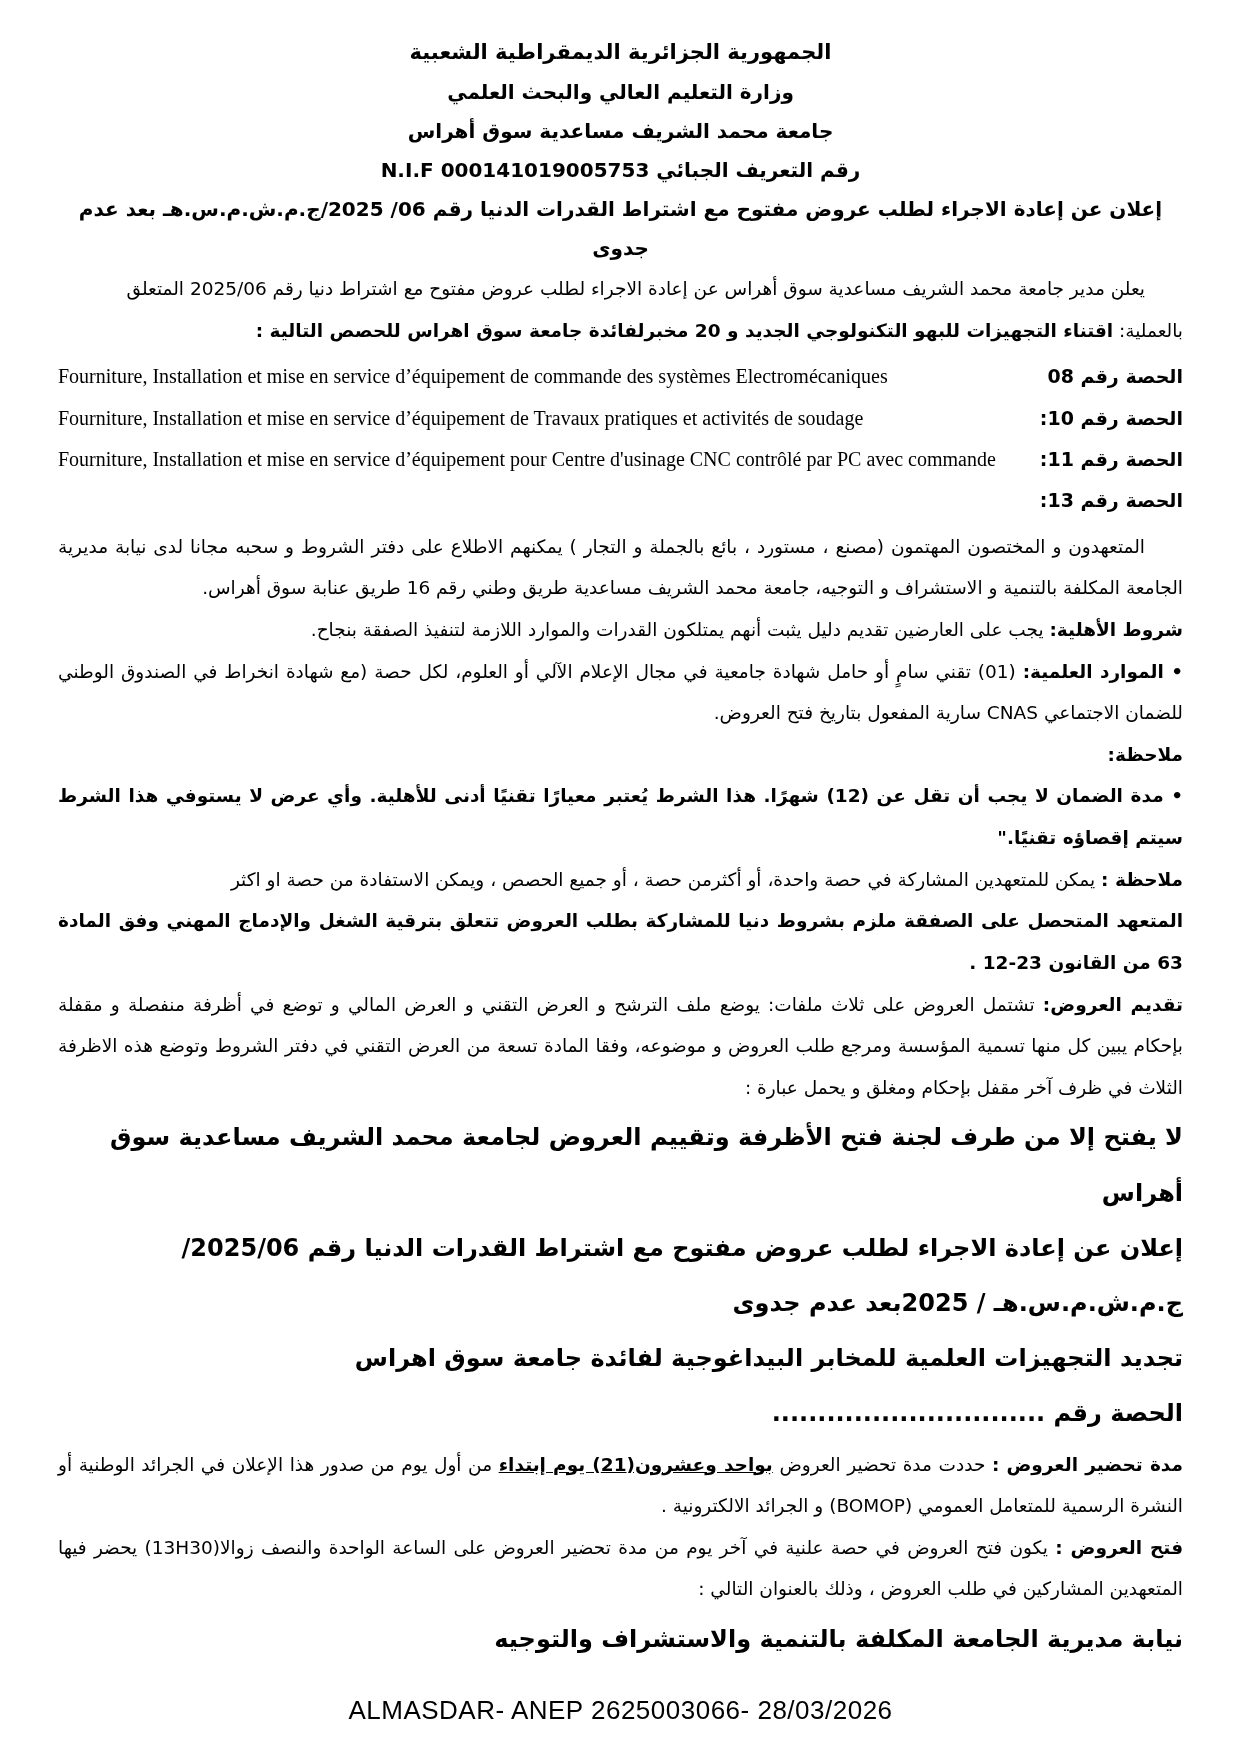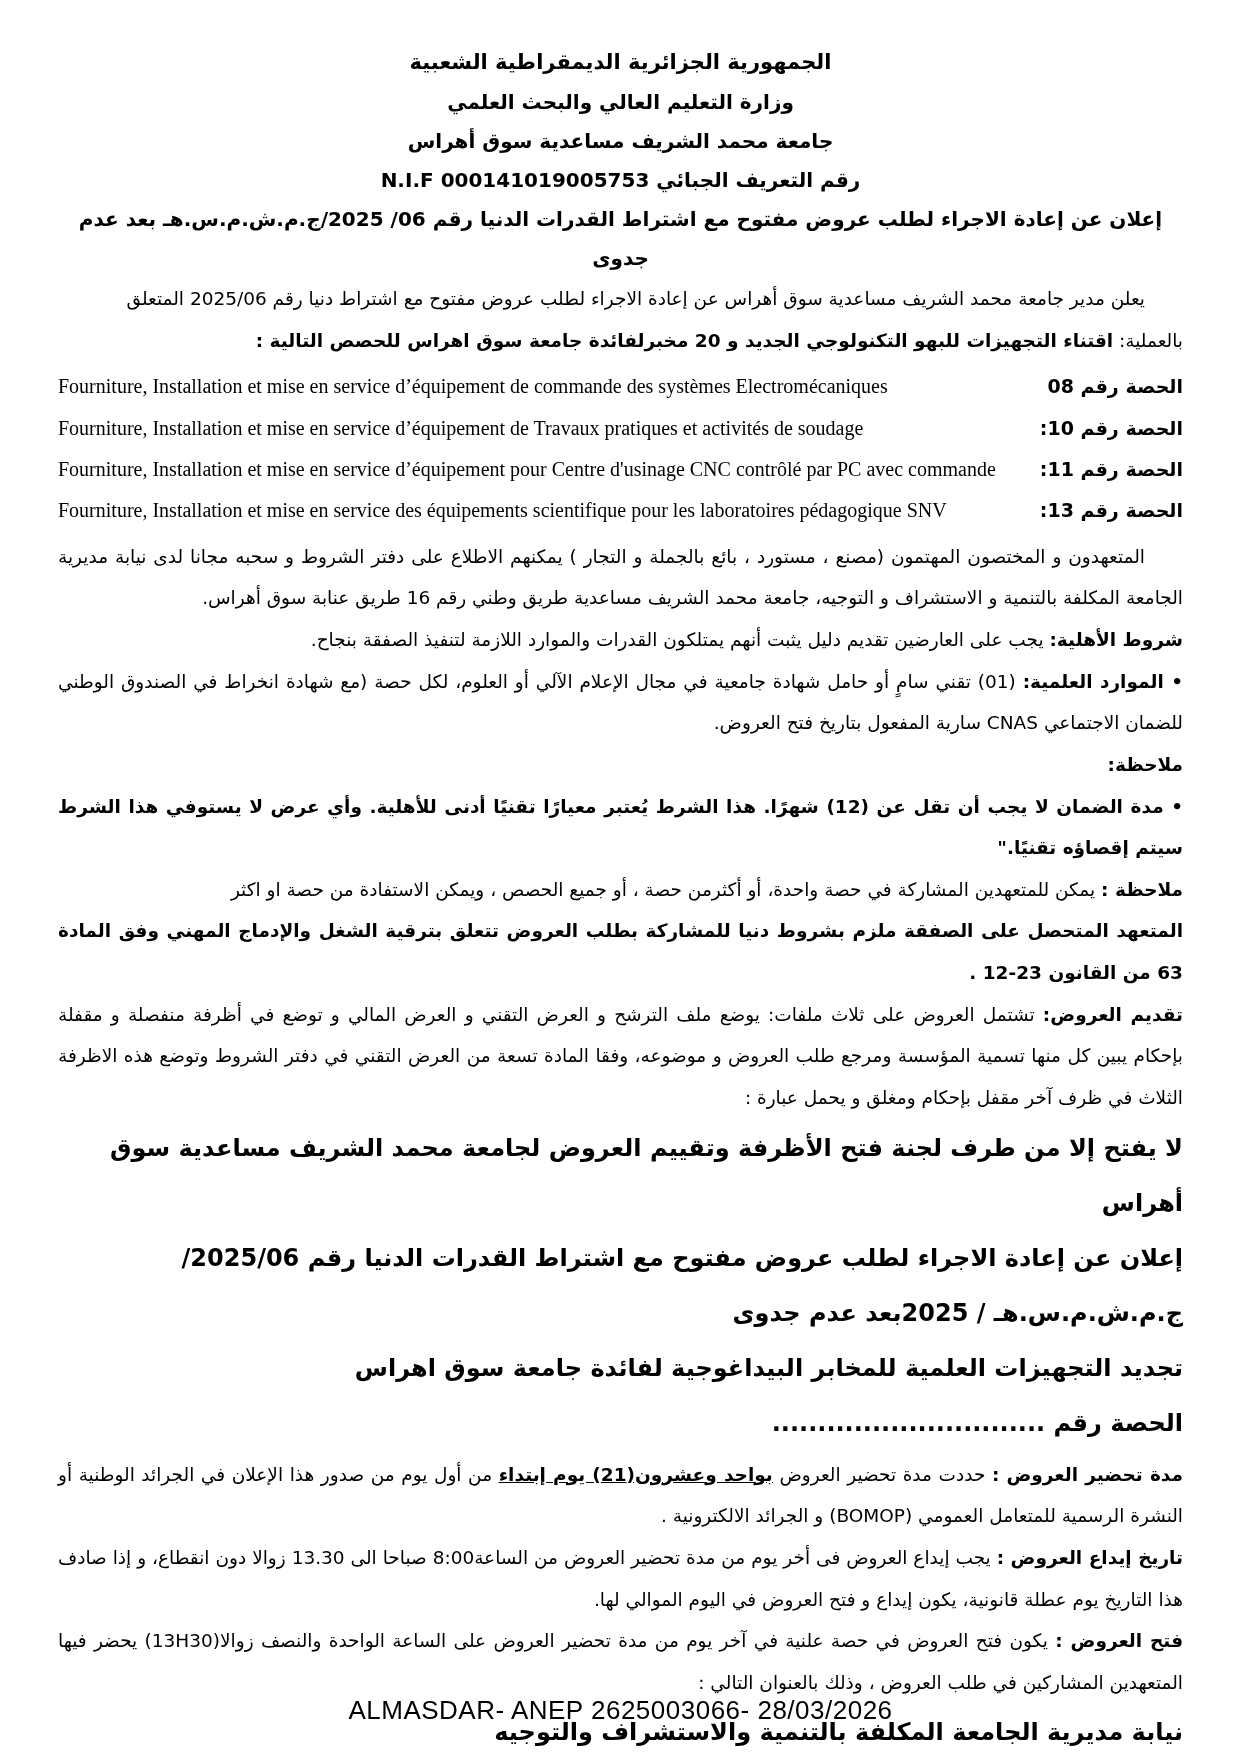--- a/index.html
+++ b/index.html
@@ -1,20 +1,20 @@
 <!DOCTYPE html>
 <html lang="ar"><head>
 <meta charset="utf-8">
 <style>
   * { box-sizing: border-box; }
   html, body { margin: 0; padding: 0; background: #fff; }
   .page {
     width: 1241px; height: 1754px;
     position: relative;
-    padding: 42px 58px 0 58px;
+    padding: 32px 58px 0 58px;
     background: #ffffff;
     color: #000;
     direction: rtl;
     font-family: "DejaVu Sans", sans-serif;
     overflow: hidden;
   }
   .hdr  { font-size: 20px; font-weight: bold; line-height: 1.95; text-align: center; }
   .hdr1 { font-size: 21px; }
   .latin { direction: ltr; unicode-bidi: embed; }
   .para { font-size: 18.5px; line-height: 2.25; text-align: justify; margin: 0; }
@@ -60,21 +60,20 @@
     <div class="lot-row">
       <div class="lot-label">الحصة رقم 10:</div>
       <div class="lot-desc">Fourniture, Installation et mise en service d’équipement de Travaux pratiques et activités de soudage</div>
     </div>
     <div class="lot-row">
       <div class="lot-label">الحصة رقم 11:</div>
       <div class="lot-desc">Fourniture, Installation et mise en service d’équipement pour Centre d'usinage CNC contrôlé par PC avec commande</div>
     </div>
     <div class="lot-row">
       <div class="lot-label">الحصة رقم 13:</div>
-      <div class="lot-desc">Fourniture, Installation et mise en service des équipements scientifique pour les laboratoires pédagogique SNV</div>
     </div>
   </div>
 
   <div class="para indent">المتعهدون و المختصون المهتمون (مصنع ، مستورد ، بائع بالجملة و التجار ) يمكنهم الاطلاع على دفتر الشروط و سحبه مجانا لدى نيابة مديرية الجامعة المكلفة بالتنمية و الاستشراف و التوجيه، جامعة محمد الشريف مساعدية طريق وطني رقم 16 طريق عنابة سوق أهراس.</div>
 
   <div class="para"><span class="lead">شروط الأهلية:</span> <span>يجب على العارضين تقديم دليل يثبت أنهم يمتلكون القدرات والموارد اللازمة لتنفيذ الصفقة بنجاح.</span></div>
 
 
   <div class="para"><span class="lead">• الموارد العلمية:</span> <span>(01) تقني سامٍ أو حامل شهادة جامعية في مجال الإعلام الآلي أو العلوم، لكل حصة (مع شهادة انخراط في الصندوق الوطني للضمان الاجتماعي CNAS سارية المفعول بتاريخ فتح العروض.</span></div>
 
@@ -91,21 +90,20 @@
 
   <div class="env-block">
     <div class="env">لا يفتح إلا من طرف لجنة فتح الأظرفة وتقييم العروض لجامعة محمد الشريف مساعدية سوق أهراس</div>
     <div class="env">إعلان عن إعادة الاجراء لطلب عروض مفتوح مع اشتراط القدرات الدنيا رقم 2025/06/ج.م.ش.م.س.هـ / 2025بعد عدم جدوى</div>
     <div class="env">تجديد التجهيزات العلمية للمخابر البيداغوجية لفائدة جامعة سوق اهراس</div>
     <div class="env">الحصة رقم ..............................</div>
   </div>
 
   <div class="para"><span class="lead">مدة تحضير العروض :</span> <span>حددت مدة تحضير العروض</span> <u class="uline">بواحد وعشرون(21) يوم إبتداء</u> <span>من أول يوم من صدور هذا الإعلان في الجرائد الوطنية أو النشرة الرسمية للمتعامل العمومي (BOMOP) و الجرائد الالكترونية .</span></div>
 
-  <div class="para"><span class="lead">تاريخ إيداع العروض :</span> <span>يجب إيداع العروض فى أخر يوم من مدة تحضير العروض من الساعة8:00 صباحا الى 13.30 زوالا دون انقطاع، و إذا صادف هذا التاريخ يوم عطلة قانونية، يكون إيداع و فتح العروض في اليوم الموالي لها.</span></div>
 
   <div class="para"><span class="lead">فتح العروض :</span> <span>يكون فتح العروض في حصة علنية في آخر يوم من مدة تحضير العروض على الساعة الواحدة والنصف زوالا(13H30) يحضر فيها المتعهدين المشاركين في طلب العروض ، وذلك بالعنوان التالي :</span></div>
 
   <div class="env-block">
     <div class="env">نيابة مديرية الجامعة المكلفة بالتنمية والاستشراف والتوجيه</div>
 
   </div>
 
   <div class="footer">ALMASDAR- ANEP 2625003066-  28/03/2026</div>
 

